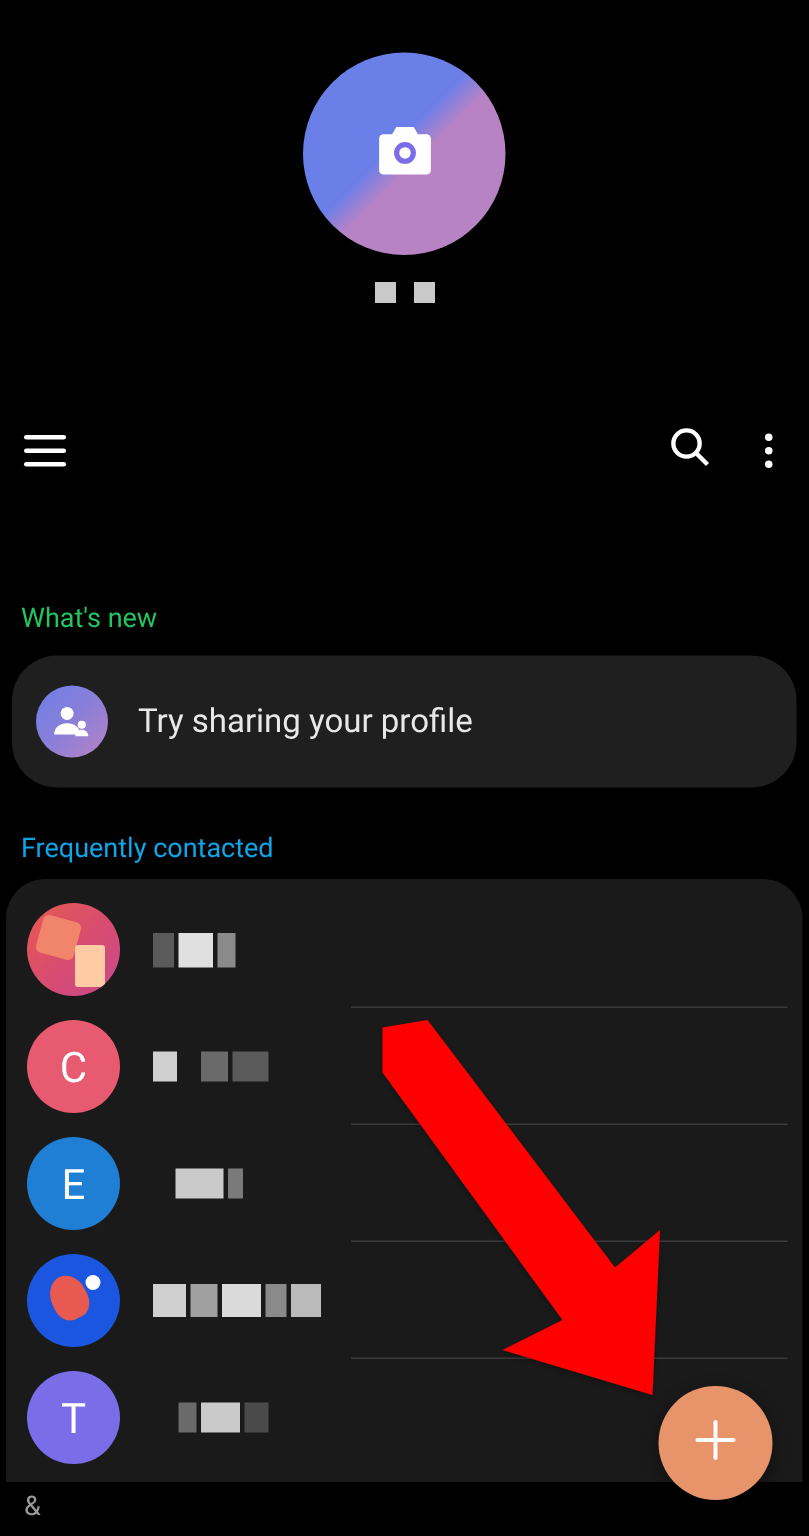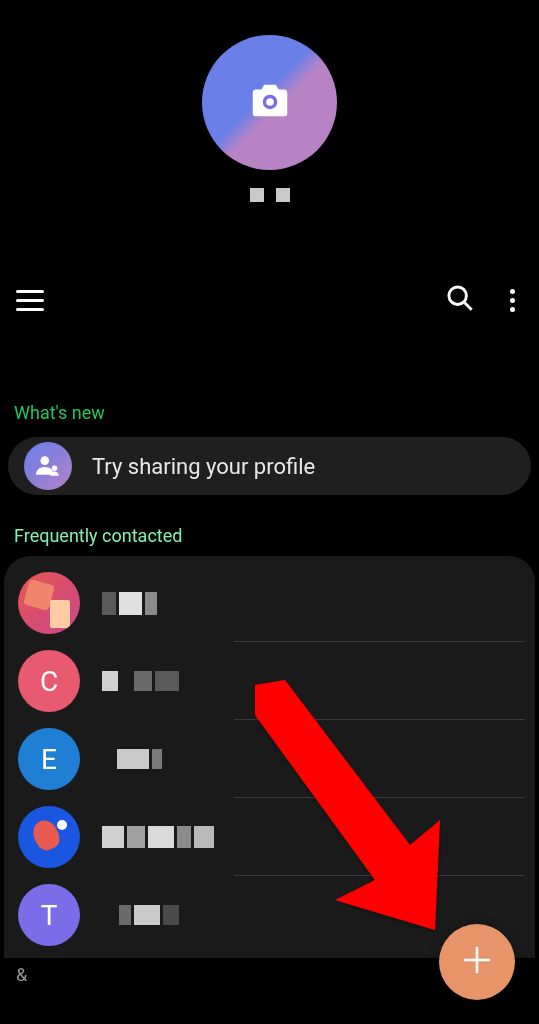--- a/index.html
+++ b/index.html
@@ -77,40 +77,40 @@
     font-size: 18px;
     padding: 0 14px;
     margin-top: 86px;
   }
   .whatsnew-card {
     margin: 14px 8px 0 8px;
     background: #1f1f1f;
     border-radius: 30px;
     display: flex;
     align-items: center;
-    padding: 5px 16px;
+    padding: 20px 16px;
     gap: 20px;
   }
   .whatsnew-icon {
     width: 48px;
     height: 48px;
     border-radius: 50%;
     background: linear-gradient(135deg, #6b7fe8 0%, #8b7fd8 50%, #b883c5 100%);
     display: flex;
     align-items: center;
     justify-content: center;
     flex-shrink: 0;
   }
   .whatsnew-icon svg { width: 26px; height: 26px; }
   .whatsnew-text {
     color: #e8e8e8;
     font-size: 22px;
   }
   .freq-header {
-    color: #86efac;
+    color: #0ea5e9;
     font-size: 18px;
     padding: 0 14px;
     margin-top: 30px;
     margin-bottom: 10px;
   }
   .contact-list {
     background: #1a1a1a;
     border-radius: 26px 26px 0 0;
     margin: 0 4px;
     padding: 8px 0 4px 0;

